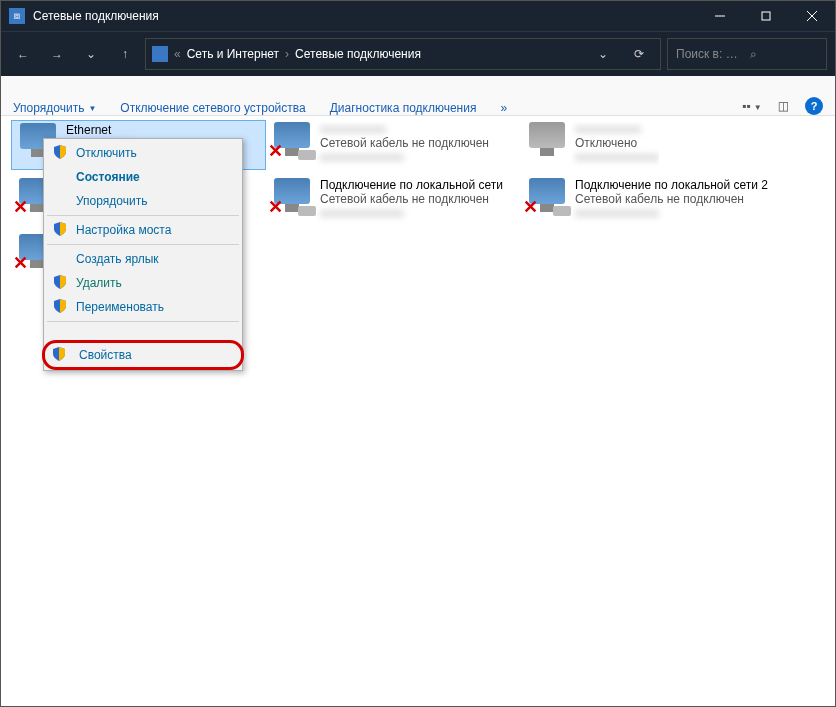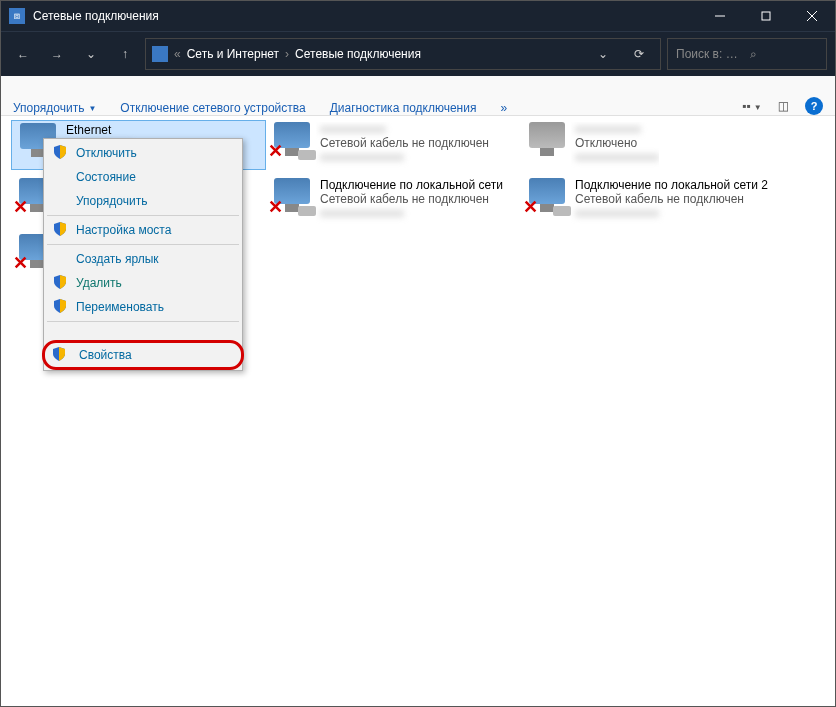--- a/index.html
+++ b/index.html
@@ -35,21 +35,21 @@
 .cinfo{padding-left:4px;overflow:hidden}
 .cname{color:#000;white-space:nowrap}
 .cstat{color:#555;white-space:nowrap}
 .cadp{color:#aaa;white-space:nowrap;filter:blur(3px)}
 .ctx-menu{position:absolute;left:42px;top:22px;width:200px;background:#f2f2f2;border:1px solid #b0b0b0;box-shadow:2px 2px 6px rgba(0,0,0,.3);z-index:10;padding:2px}
 .mi{height:24px;display:flex;align-items:center;padding:0 10px 0 30px;position:relative;color:#0369a1}
 .mi.disabled{color:#0f766e}
 .mi .shield{position:absolute;left:7px;top:4px;width:14px;height:14px}
 .mi-sep{height:1px;background:#d0d0d0;margin:2px 1px}
 .mi.hl{border:3px solid #d40000;border-radius:14px;height:30px;margin:18px -4px -2px -4px;padding-left:34px}
-.mi.emph{font-weight:400}
+.mi.emph{font-weight:700}
 .shield svg{width:14px;height:14px}
 </style>
 </head>
 <body>
 
 <div class="titlebar">
   <div class="ticon">⧈</div>
   <div class="title-text">Сетевые подключения</div>
   <div class="win-ctrls">
     <div class="win-btn">

